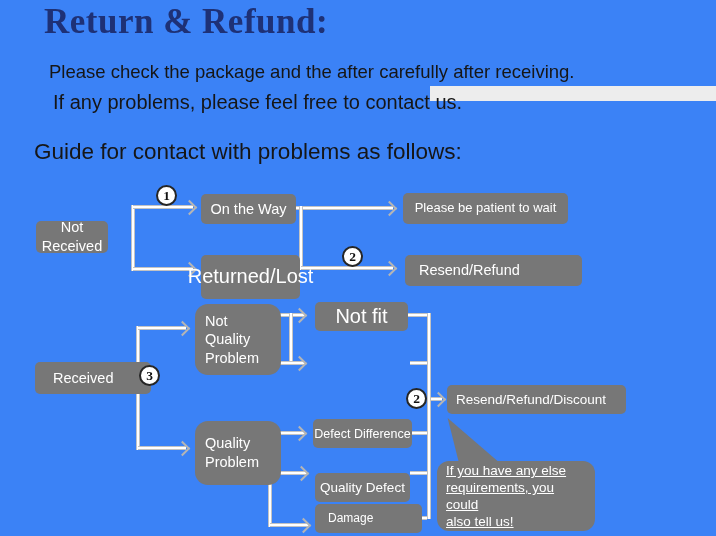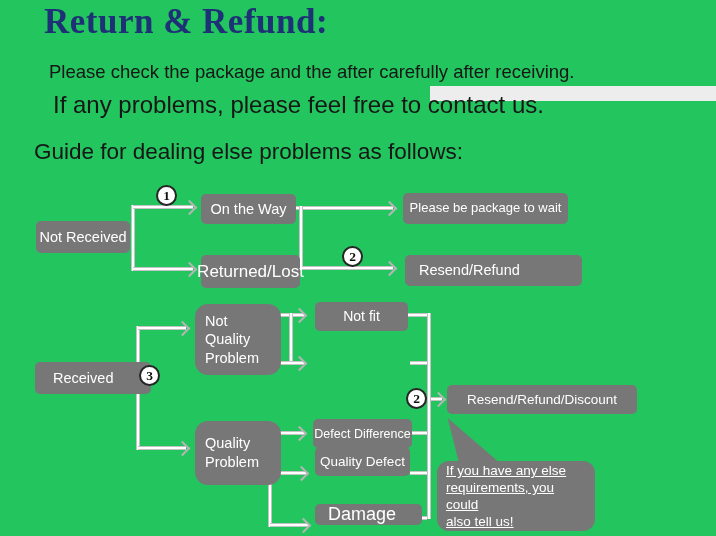--- a/index.html
+++ b/index.html
@@ -1,24 +1,24 @@
 <!DOCTYPE html>
 <html><head>
 <meta charset="utf-8">
 <style>
   html,body{margin:0;padding:0;background:#ffffff;}
-  .canvas{position:relative;width:716px;height:536px;background:#22c55e;overflow:hidden;
+  .canvas{position:relative;width:716px;height:536px;background:#3b82f6;overflow:hidden;
           font-family:"Liberation Sans",sans-serif;}
 
   
   .t{position:absolute;color:#161616;white-space:nowrap;}
   #title{left:44px;top:2px;font-family:"Liberation Serif",serif;font-weight:bold;
          font-size:35px;color:#1e3176;letter-spacing:.5px;}
   #sub1{left:49px;top:61px;font-size:18.5px;}
-  #sub2{left:53px;top:91px;font-size:24px;}
+  #sub2{left:53px;top:91px;font-size:20px;}
   #guide{left:34px;top:139px;font-size:22.5px;}
   #topband{position:absolute;left:430px;top:86px;width:286px;height:15px;background:#ededed;}
 
   
   .hl,.vl{position:absolute;background:#ffffff;box-sizing:border-box;z-index:1;}
   .hl{height:4px;border-top:1px solid #c3c3c3;border-bottom:1px solid #c3c3c3;}
   .vl{width:4px;border-left:1px solid #c3c3c3;border-right:1px solid #c3c3c3;}
   .arw{position:absolute;width:9px;height:9px;border-top:2px solid #b5b5b5;
        border-right:2px solid #b5b5b5;transform:rotate(45deg);z-index:2;}
 
@@ -39,34 +39,34 @@
   #a4{left:384px;top:263px;}  #a5{left:177px;top:323px;}  #a6{left:177px;top:443px;}
   #a7{left:294px;top:310px;}  #a8{left:294px;top:358px;}  #a9{left:294px;top:428px;}
   #a10{left:296px;top:468px;} #a11{left:298px;top:520px;} #a12{left:433px;top:394px;}
 
   
   .node{position:absolute;background:#777777;color:#ffffff;border-radius:5px;
         display:flex;align-items:center;justify-content:center;text-align:center;
         white-space:pre-line;z-index:3;line-height:1.28;}
   .node.left{justify-content:flex-start;text-align:left;}
 
-  #n-not-received{left:36px;top:221px;width:94px;height:32px;font-size:14.5px;}
+  #n-not-received{left:36px;top:221px;width:72px;height:32px;font-size:14.5px;}
   #n-on-the-way{left:201px;top:194px;width:95px;height:30px;font-size:14.5px;}
-  #n-returned-lost{left:201px;top:255px;width:99px;height:33px;font-size:17px;}
+  #n-returned-lost{left:201px;top:255px;width:99px;height:44px;font-size:20px;}
   #n-please-wait{left:403px;top:193px;width:165px;height:31px;font-size:13px;}
   #n-resend-refund{left:405px;top:255px;width:163px;height:31px;font-size:14.5px;padding-left:14px;}
   #n-received{left:35px;top:362px;width:98px;height:32px;font-size:14.5px;padding-left:18px;}
   #n-nqp{left:195px;top:304px;width:76px;height:71px;font-size:14.5px;padding-left:10px;border-radius:13px;}
-  #n-not-fit{left:315px;top:302px;width:93px;height:29px;font-size:14px;}
+  #n-not-fit{left:315px;top:302px;width:93px;height:29px;font-size:20px;}
   #n-wrong-delivery{left:314px;top:350px;width:96px;height:29px;font-size:13px;}
-  #n-rrd{left:447px;top:385px;width:170px;height:29px;font-size:13.5px;padding-left:20px;}
+  #n-rrd{left:447px;top:385px;width:170px;height:29px;font-size:13.5px;padding-left:9px;}
   #n-qp{left:195px;top:421px;width:76px;height:64px;font-size:14.5px;padding-left:10px;border-radius:13px;}
   #n-color-diff{left:313px;top:419px;width:99px;height:29px;font-size:12.5px;}
-  #n-quality-defect{left:315px;top:447px;width:95px;height:29px;font-size:13.5px;}
-  #n-damage{left:315px;top:504px;width:94px;height:21px;font-size:18px;padding-left:13px;}
+  #n-quality-defect{left:315px;top:473px;width:95px;height:29px;font-size:13.5px;}
+  #n-damage{left:315px;top:504px;width:94px;height:29px;font-size:12px;padding-left:13px;}
 
   #bubble{left:437px;top:461px;width:158px;height:70px;font-size:13.5px;line-height:1.26;
           padding:4px 6px 4px 9px;border-radius:12px;box-sizing:border-box;z-index:3;text-decoration:underline;}
   #tail{position:absolute;left:443px;top:417px;width:58px;height:48px;background:#777777;
         clip-path:polygon(8% 2%,100% 98%,28% 98%);z-index:2;}
 
   
   .circ{position:absolute;width:21px;height:21px;border:2px solid #262626;border-radius:50%;
         background:#ffffff;color:#111111;display:flex;align-items:center;justify-content:center;
         font-family:"Liberation Serif",serif;font-size:13.5px;font-weight:bold;
@@ -76,21 +76,21 @@
 </style>
 </head>
 <body>
 
 <div class="canvas">
 
   <div class="t" id="title">Return &amp; Refund:</div>
   <div id="topband"></div>
   <div class="t" id="sub1">Please check the package and the after carefully after receiving.</div>
   <div class="t" id="sub2">If any problems, please feel free to contact us.</div>
-  <div class="t" id="guide">Guide for dealing else problems as follows:</div>
+  <div class="t" id="guide">Guide for contact with problems as follows:</div>
 
   <div class="vl" id="vl1"></div>
   <div class="hl" id="hl1"></div>
   <div class="hl" id="hl2"></div>
   <div class="hl" id="hl3"></div>
   <div class="vl" id="vl2"></div>
   <div class="hl" id="hl4"></div>
   <div class="vl" id="vl3"></div>
   <div class="hl" id="hl5"></div>
   <div class="hl" id="hl6"></div>
@@ -118,21 +118,21 @@
   <span class="arw" id="a7"></span>
   <span class="arw" id="a8"></span>
   <span class="arw" id="a9"></span>
   <span class="arw" id="a10"></span>
   <span class="arw" id="a11"></span>
   <span class="arw" id="a12"></span>
 
   <div class="node" id="n-not-received">Not Received</div>
   <div class="node" id="n-on-the-way">On the Way</div>
   <div class="node" id="n-returned-lost">Returned/Lost</div>
-  <div class="node" id="n-please-wait">Please be package to wait</div>
+  <div class="node" id="n-please-wait">Please be patient to wait</div>
   <div class="node left" id="n-received">Received</div>
   <div class="node left" id="n-resend-refund">Resend/Refund</div>
   <div class="node left" id="n-nqp">Not
 Quality
 Problem</div>
   <div class="node" id="n-not-fit">Not fit</div>
   <div class="node left" id="n-rrd">Resend/Refund/Discount</div>
   <div class="node left" id="n-qp">Quality
 Problem</div>
   <div class="node" id="n-color-diff">Defect Difference</div>

